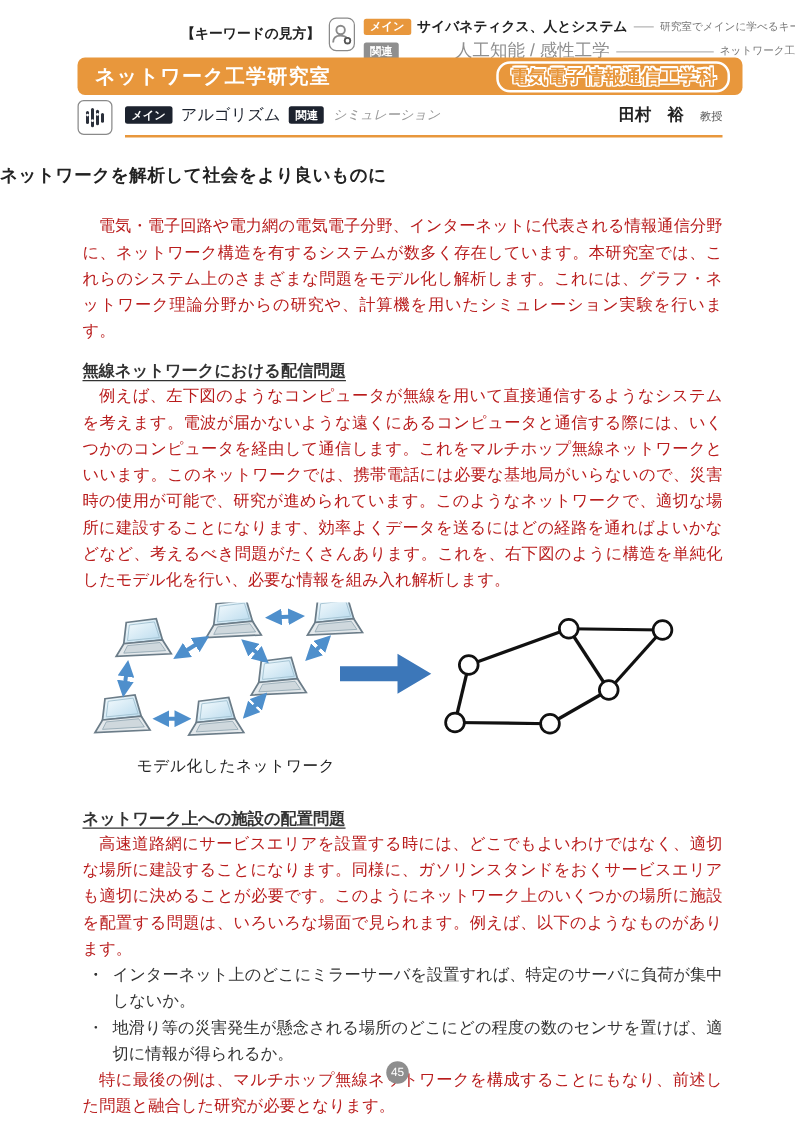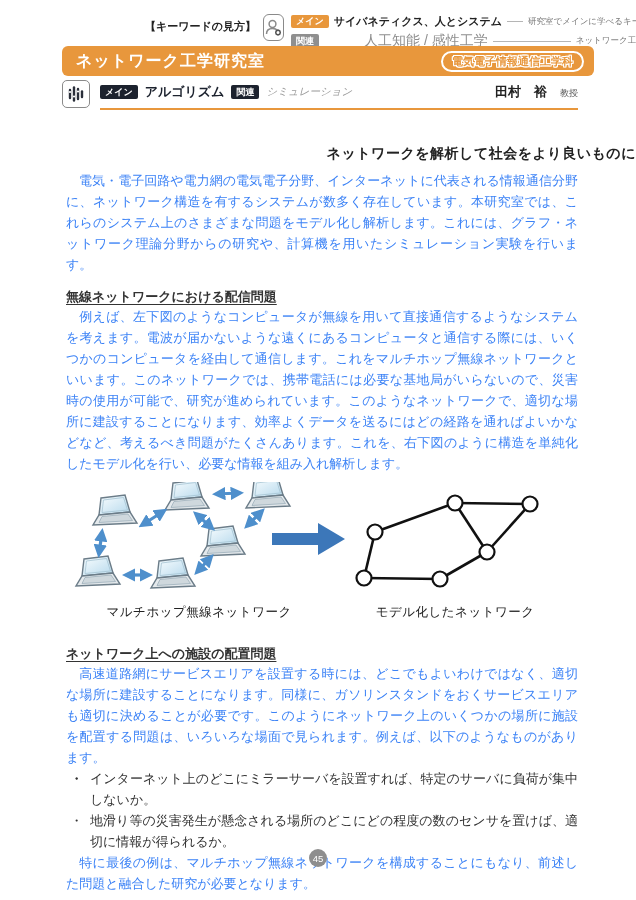--- a/index.html
+++ b/index.html
@@ -30,39 +30,39 @@
   .leader-s { width:16px; } .leader-l { width:78px; }
   .legend-desc { font-size:8.5px; color:#777; }
   .legend-note { font-size:8px; color:#777; border:1px solid #aaa; padding:1px 4px; }
 
   
   .banner { position:absolute; top:46px; left:62px; right:42px; height:30px;
             background:#E8973C; border-radius:6px;
             display:flex; align-items:center; justify-content:space-between; padding:0 10px 0 14px; }
   .lab-name { color:#fff; font-size:16px; font-weight:bold; letter-spacing:1px; }
   .dept-pill { border:2px solid #fff; border-radius:11px; padding:1px 9px;
-               font-size:11px; font-weight:bold; color:#E8973C;
+               font-size:15px; font-weight:bold; color:#E8973C;
                text-shadow:-1px -1px 0 #fff,1px -1px 0 #fff,-1px 1px 0 #fff,1px 1px 0 #fff,0 1px 0 #fff,0 -1px 0 #fff,1px 0 0 #fff,-1px 0 0 #fff; }
 
   
   .info-row { position:absolute; top:80px; left:62px; right:58px; display:flex; align-items:flex-start; gap:10px; }
   .lab-icon { width:28px; height:28px; border:1.5px solid #8a8a8a; border-radius:5px;
               background:#fff; display:flex; align-items:center; justify-content:center; }
   .info-content { flex:1; display:flex; align-items:center; gap:7px;
                   border-bottom:2px solid #E8973C; padding:3px 0 7px 0; }
-  .info-kw-main { font-size:13px; font-weight:bold; color:#1C222E; }
+  .info-kw-main { font-size:13px; font-weight:normal; color:#1C222E; }
   .info-kw-rel { font-size:10.5px; color:#9a9a9a;font-style:italic; }
   .prof { margin-left:auto; font-size:13px; font-weight:bold; color:#222; }
   .prof small { font-size:9px; font-weight:normal; color:#555; margin-left:13px; }
 
   
-  .article-title { position:absolute; top:145px; left:0; right:0; text-align:right;
+  .article-title { position:absolute; top:132px; left:0; right:0; text-align:left;
                    font-size:14px; font-weight:bold; color:#222; letter-spacing:0.5px; }
   .body-col { position:absolute; top:170px; left:66px; width:512px; }
-  p.body-text { font-size:13px; line-height:21px; color:#3b82f6; text-align:justify; }
+  p.body-text { font-size:13px; line-height:21px; color:#b91c1c; text-align:justify; }
   .sec-head { display:inline-block; font-size:13px; color:#333;
               text-decoration:underline; text-underline-offset:3px; margin:13px 0 0 0;font-weight:bold; }
   .bullets { margin-top:0; }
   .bullet { position:relative; padding-left:24px; font-size:13px; line-height:21px; color:#333; text-align:justify; }
   .bullet .dot { position:absolute; left:4px; top:0; }
 
   
   .figure { margin:8px 0 2px 0; }
   .captions { display:flex; margin:2px 0 4px 0; }
   .captions .cap { font-size:12.5px; color:#222; letter-spacing:0.5px; }
@@ -207,21 +207,20 @@
             <circle cx="389" cy="21" r="7.5"></circle>
             <circle cx="464" cy="22" r="7.5"></circle>
             <circle cx="309" cy="50" r="7.5"></circle>
             <circle cx="421" cy="70" r="7.5"></circle>
             <circle cx="298" cy="96" r="7.5"></circle>
             <circle cx="374" cy="97" r="7.5"></circle>
           </g>
         </g>
       </svg>
       <div class="captions">
-        <div class="cap cap-left">マルチホップ無線ネットワーク</div>
         <div class="cap cap-right">モデル化したネットワーク</div>
       </div>
     </div>
 
     <span class="sec-head" style="margin-top:20px;">ネットワーク上への施設の配置問題</span>
     <p class="body-text">　高速道路網にサービスエリアを設置する時には、どこでもよいわけではなく、適切な場所に建設することになります。同様に、ガソリンスタンドをおくサービスエリアも適切に決めることが必要です。このようにネットワーク上のいくつかの場所に施設を配置する問題は、いろいろな場面で見られます。例えば、以下のようなものがあります。</p>
 
     <div class="bullets">
       <div class="bullet">
         <span class="dot">・</span>

